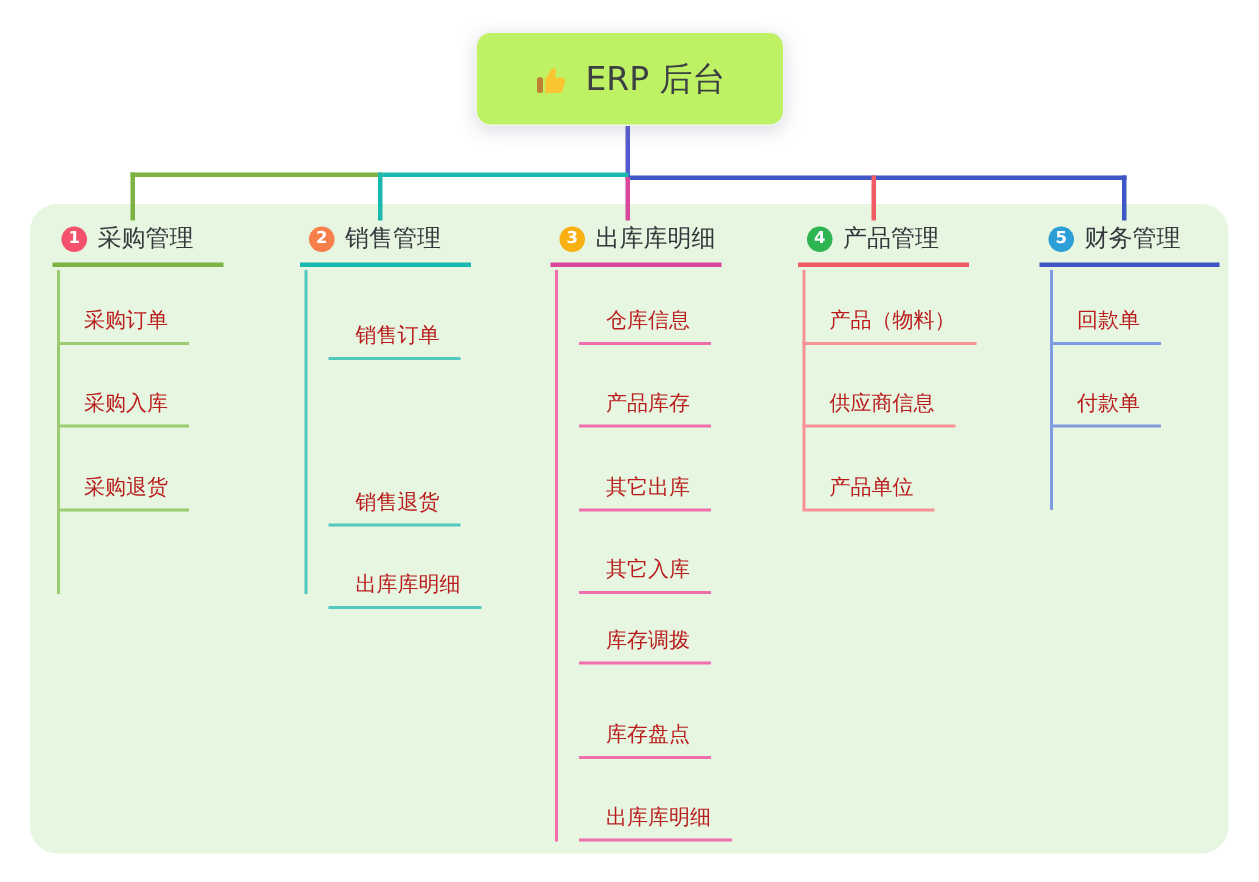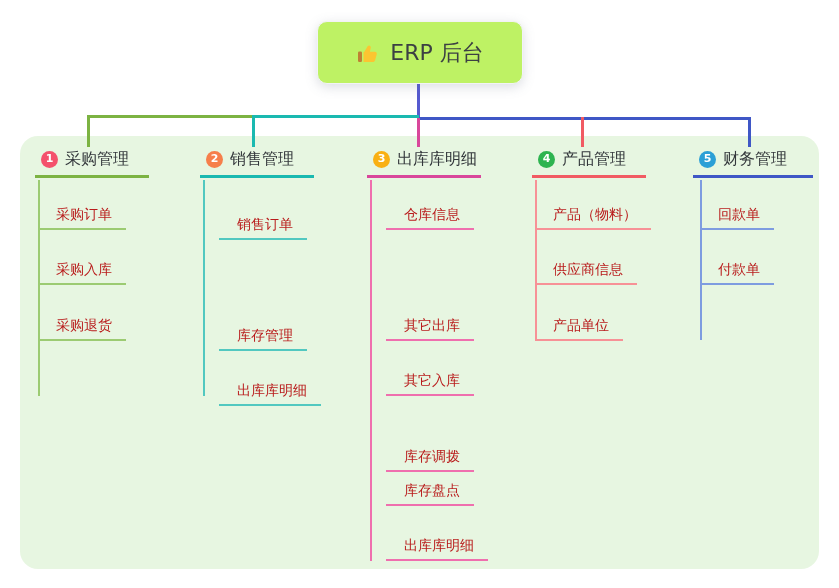--- a/index.html
+++ b/index.html
@@ -46,21 +46,21 @@
   .sp4{left:535px;height:160px;background:#f79196;}
   .sp5{left:700px;height:160px;background:#7e9ce0;}
   
   .nd{position:absolute;line-height:21px;font-size:14px;color:#b91c1c;
       padding:0 14px 3px 18px;border-bottom:2px solid;white-space:nowrap;}
   .c1{left:38px;border-color:#9ccb72;}
   .c2{left:219px;border-color:#52c8c0;margin-top:10px;}
   .c3{left:370px;border-color:#ef6fae;margin-left:16px;}
   .c4{left:535px;border-color:#f79196;}
   .c5{left:700px;border-color:#7e9ce0;}
-  .r0{top:204px}.r1{top:259px}.r2{top:315px}.r3{top:370px}.r4{top:446px}.r5{top:480px}.r6{top:535px}
+  .r0{top:204px}.r1{top:259px}.r2{top:315px}.r3{top:370px}.r4{top:417px}.r5{top:480px}.r6{top:535px}
 </style>
 </head>
 <body>
 
 <div class="stage">
 
   <div class="panel"></div>
 
   <div class="line ln-root"></div>
   <div class="line ln-hg"></div>
@@ -90,29 +90,30 @@
   <div class="nd c1 r0">采购订单</div>
   <div class="nd c1 r1">采购入库</div>
   <div class="nd c1 r2">采购退货</div>
 
   <div class="bh bh2">
     <span class="badge badge2">2</span>
     <span>销售管理</span>
   </div>
   <div class="spine sp2"></div>
   <div class="nd c2 r0">销售订单</div>
-  <div class="nd c2 r2">库存管理</div>
+  <div class="nd c2 r2">销售退货</div>
   <div class="nd c2 r3">出库库明细</div>
 
   <div class="bh bh3">
     <span class="badge badge3">3</span>
     <span>出库库明细</span>
   </div>
   <div class="spine sp3"></div>
   <div class="nd c3 r0">仓库信息</div>
+  <div class="nd c3 r1">产品库存</div>
   <div class="nd c3 r2">其它出库</div>
   <div class="nd c3 r3">其它入库</div>
   <div class="nd c3 r4">库存调拨</div>
   <div class="nd c3 r5">库存盘点</div>
   <div class="nd c3 r6">出库库明细</div>
 
   <div class="bh bh4">
     <span class="badge badge4">4</span>
     <span>产品管理</span>
   </div>

